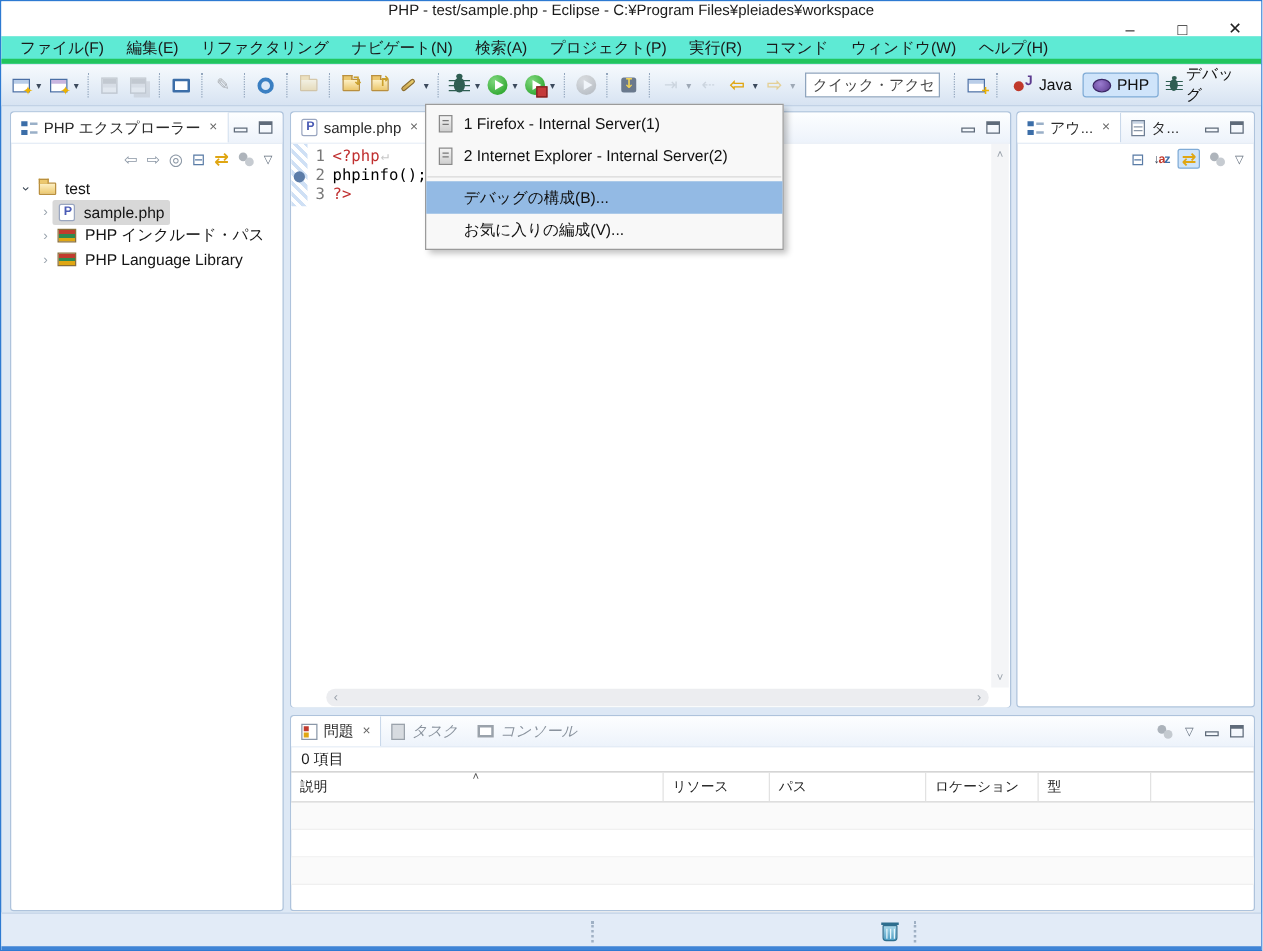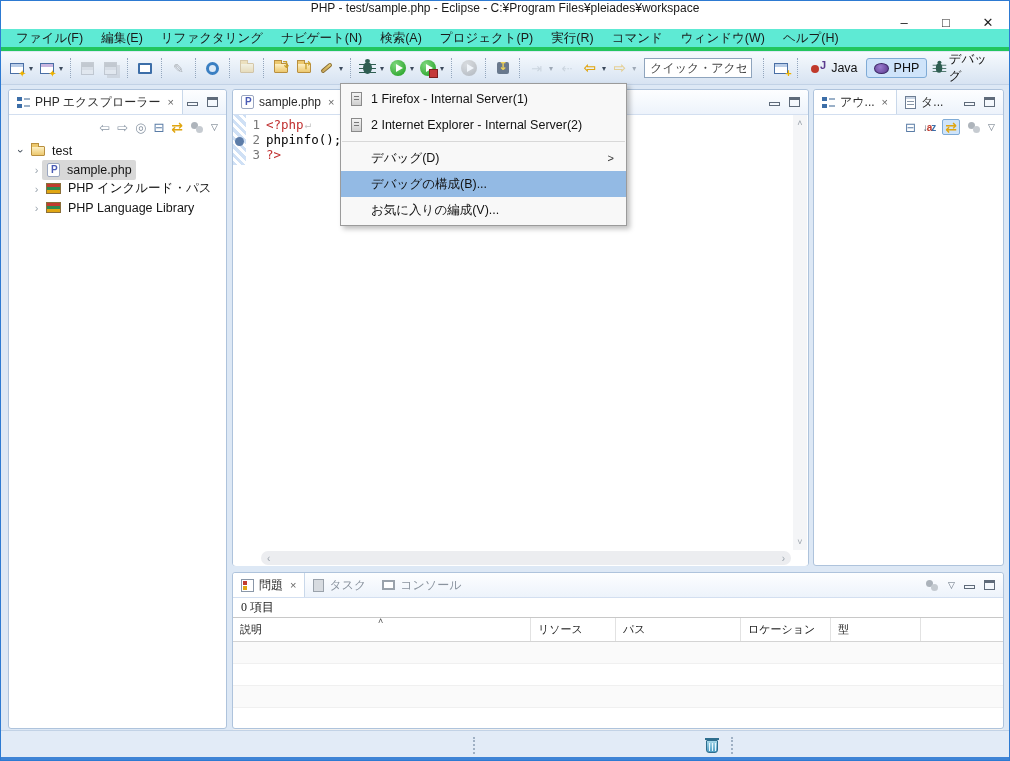--- a/index.html
+++ b/index.html
@@ -61,21 +61,21 @@
   .i-php { width:15px; height:11px; border-radius:50%; background:radial-gradient(circle at 40% 35%, #9a7ccf, #5b3a8e); border:1px solid #3c2766; }
   .i-openpersp { width:14px; height:11px; border:1px solid #4a6fa5; background:#fff; box-shadow:inset 0 3px 0 #b9cde8; position:relative; }
   .i-openpersp::after { content:"+"; position:absolute; right:-5px; bottom:-6px; color:#edb200; font-weight:bold; font-size:11px; }
 
   
   .panel { position:absolute; background:#fff; border:1px solid #aec3dc; border-radius:3px; }
   .tabbar { height:25px; display:flex; align-items:stretch; background:linear-gradient(#fdfeff,#edf3fb);
             border-bottom:1px solid #d3dff0; border-radius:3px 3px 0 0; }
   .tab { display:flex; align-items:center; gap:5px; padding:0 8px; font-size:12px; color:#2a2a2a; white-space:nowrap; }
   .tab.active { background:#fff; border-right:1px solid #c9d8ea; border-radius:3px 0 0 0; }
-  .tab.inactive { color:#8a939e; }
+  .tab.inactive { color:#8a939e;font-style:italic; }
   .closex { font-size:11px; color:#666; margin-left:2px; }
   .winbtns { margin-left:auto; display:flex; gap:9px; align-items:center; padding-right:8px; }
   .mini { width:11px; height:4px; border:1px solid #5f6b7a; margin-top:3px; }
   .maxi { width:11px; height:10px; border:1px solid #5f6b7a; border-top:3px solid #5f6b7a; }
   .viewbar { height:24px; display:flex; align-items:center; justify-content:flex-end; gap:7px; padding:0 8px; }
   .vico { font-size:13px; color:#8b97a5; line-height:1; }
   .vico.gold { color:#e0a612; font-size:14px; }
   .vico.blue { color:#5a7ca6; }
   .vico.toggled { background:#cfe4fa; border:1px solid #7fabd6; border-radius:2px; padding:0 2px; }
   .chev { font-size:9px; color:#5f6b7a; }
@@ -124,21 +124,21 @@
   .az { font-size:10px; color:#3c4a5c; font-weight:bold; letter-spacing:-1px; }
 
   
   #problems { left:231px; top:571px; width:772px; height:157px; }
   .i-problems { width:13px; height:13px; border:1px solid #8a97a8; background:#fff; position:relative; }
   .i-problems::before { content:""; position:absolute; left:1px; top:1px; width:4px; height:4px; background:#c23b2e; }
   .i-problems::after { content:""; position:absolute; left:1px; bottom:1px; width:4px; height:4px; background:#e0a612; }
   .i-tasks { width:11px; height:13px; background:#d7dbe0; border:1px solid #9aa2ab; }
   .i-cons { width:13px; height:10px; border:2px solid #9aa2ab; background:#fff; }
   .countrow { height:20px; display:flex; align-items:center; padding-left:8px; font-size:12px; color:#1a1a1a;
-              border-bottom:1px solid #c8c8c8;font-family:Liberation Serif, serif; }
+              border-bottom:1px solid #c8c8c8; }
   .phead { display:grid; grid-template-columns:298px 85px 125px 90px 90px 1fr; height:24px; border-bottom:1px solid #d4d4d4; position:relative; }
   .phcell { display:flex; align-items:center; padding-left:7px; font-size:11px; color:#222; border-right:1px solid #e2e2e2; }
   .sortmark { position:absolute; left:145px; top:-2px; font-size:9px; color:#555; }
   .prow { height:22px; border-bottom:1px solid #f0f0f0; }
   .prow:nth-child(odd) { background:#fafafa; }
 
   
   .statusbar { position:absolute; left:0; right:0; bottom:0; height:30px; background:#e2ebf7; border-top:1px solid #c2d2e6; }
   .grip { position:absolute; top:6px; width:2px; height:17px; border-left:2px dotted #9fb0c4; }
   .heap { position:absolute; left:487px; top:5px; width:183px; height:19px; border:1px solid #9aa7b8;
@@ -501,25 +501,20 @@
         </span>
       <span>1 Firefox - Internal Server(1)</span>
     </div>
     <div class="ditem">
       <span class="iconcol">
           <span class="i-server"></span>
         </span>
       <span>2 Internet Explorer - Internal Server(2)</span>
     </div>
     <div class="dsep"></div>
-    <div class="ditem">
-      <span class="iconcol"></span>
-      <span>デバッグ(D)</span>
-      <span class="subarrow">&gt;</span>
-    </div>
     <div class="ditem hl">
       <span class="iconcol"></span>
       <span>デバッグの構成(B)...</span>
     </div>
     <div class="ditem">
       <span class="iconcol"></span>
       <span>お気に入りの編成(V)...</span>
     </div>
   </div>
 

